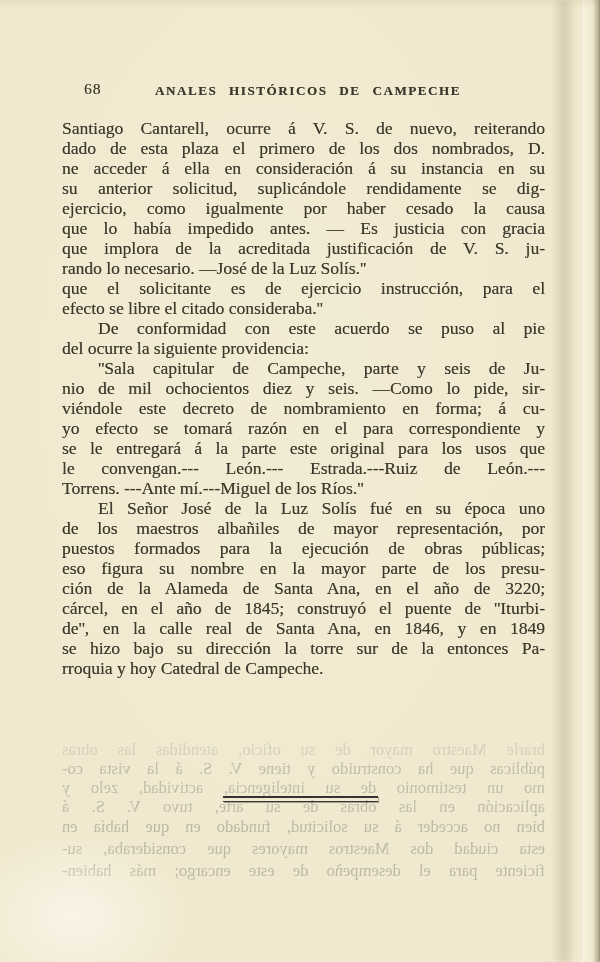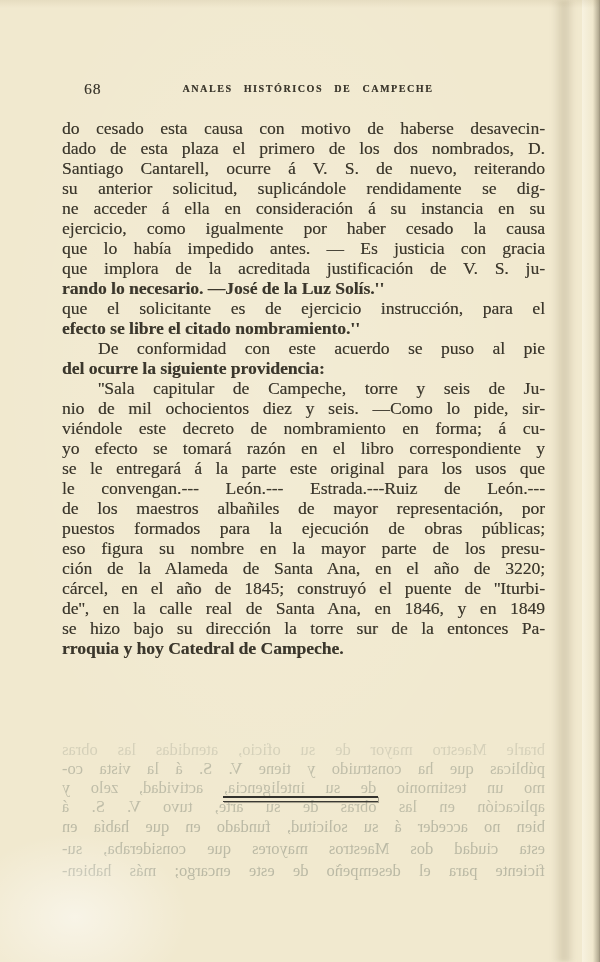--- a/index.html
+++ b/index.html
@@ -24,36 +24,36 @@
 
   
   .header { position: absolute; top: 80px; left: 0; width: 100%; height: 22px; color: var(--ink); }
   .pagenum {
     position: absolute; left: 84px; top: 0;
     font-size: 15.5px; letter-spacing: 1px;
     text-shadow: 0.3px 0.3px 0.4px rgba(55,50,40,0.55);
   }
   .running-title {
     position: absolute; left: 308px; top: 3px; transform: translateX(-50%);
-    font-size: 10px; font-weight: bold;
+    font-size: 13px; font-weight: bold;
     letter-spacing: 1.6px; word-spacing: 7px; white-space: nowrap;
     text-shadow: 0.25px 0.25px 0.35px rgba(55,50,40,0.55);
   }
 
   
   .body-text {
     position: absolute; left: 62px; top: 118px; width: 483px;
     font-size: 17.5px; color: var(--ink);
     text-shadow: 0.3px 0.3px 0.45px rgba(55,50,40,0.5);
   }
   .line {
     height: 20px; line-height: 20px; overflow: hidden;
     text-align: justify; text-align-last: justify;
   }
-  .lastline { text-align-last: left; font-weight: bold; }
+  .lastline { text-align-last: left; }
   .indent { text-indent: 36px; }
 
   
   .divider {
     position: absolute; left: 223px; top: 796px; width: 155px; height: 3px;
     border-top: 2.5px solid #33322d;
     border-bottom: 1.8px solid #3a3933;
     box-shadow: 0.5px 0.5px 0.5px rgba(50,48,40,0.4);
   }
 
@@ -94,39 +94,40 @@
 <body>
 
 <div class="page">
 
   <div class="header">
     <span class="pagenum">68</span>
     <span class="running-title">ANALES HISTÓRICOS DE CAMPECHE</span>
   </div>
 
   <div class="body-text">
-      <div class="line">do cesado esta causa con motivo de haberse desavecin-</div>
+      <div class="line">Santiago Cantarell, ocurre á V. S. de nuevo, reiterando</div>
       <div class="line">dado de esta plaza el primero de los dos nombrados, D.</div>
-      <div class="line">Santiago Cantarell, ocurre á V. S. de nuevo, reiterando</div>
+      <div class="line">ne acceder á ella en consideración á su instancia en su</div>
       <div class="line">su anterior solicitud, suplicándole rendidamente se dig-</div>
-      <div class="line">ne acceder á ella en consideración á su instancia en su</div>
       <div class="line">ejercicio, como igualmente por haber cesado la causa</div>
       <div class="line">que lo había impedido antes. — Es justicia con gracia</div>
       <div class="line">que implora de la acreditada justificación de V. S. ju-</div>
       <div class="line lastline">rando lo necesario. —José de la Luz Solís.''</div>
       <div class="line">que el solicitante es de ejercicio instrucción, para el</div>
-      <div class="line lastline">efecto se libre el citado nombramiento.''</div>
+      <div class="line lastline">efecto se libre el citado consideraba.''</div>
       <div class="line indent">De conformidad con este acuerdo se puso al pie</div>
       <div class="line lastline">del ocurre la siguiente providencia:</div>
-      <div class="line indent">''Sala capitular de Campeche, torre y seis de Ju-</div>
+      <div class="line indent">''Sala capitular de Campeche, parte y seis de Ju-</div>
       <div class="line">nio de mil ochocientos diez y seis. —Como lo pide, sir-</div>
       <div class="line">viéndole este decreto de nombramiento en forma; á cu-</div>
-      <div class="line">yo efecto se tomará razón en el libro correspondiente y</div>
+      <div class="line">yo efecto se tomará razón en el para correspondiente y</div>
       <div class="line">se le entregará á la parte este original para los usos que</div>
       <div class="line">le convengan.--- León.--- Estrada.---Ruiz de León.---</div>
+      <div class="line lastline">Torrens. ---Ante mí.---Miguel de los Ríos.''</div>
+      <div class="line indent">El Señor José de la Luz Solís fué en su época uno</div>
       <div class="line">de los maestros albañiles de mayor representación, por</div>
       <div class="line">puestos formados para la ejecución de obras públicas;</div>
       <div class="line">eso figura su nombre en la mayor parte de los presu-</div>
       <div class="line">ción de la Alameda de Santa Ana, en el año de 3220;</div>
       <div class="line">cárcel, en el año de 1845; construyó el puente de ''Iturbi-</div>
       <div class="line">de'', en la calle real de Santa Ana, en 1846, y en 1849</div>
       <div class="line">se hizo bajo su dirección la torre sur de la entonces Pa-</div>
       <div class="line lastline">rroquia y hoy Catedral de Campeche.</div>
     </div>
 

